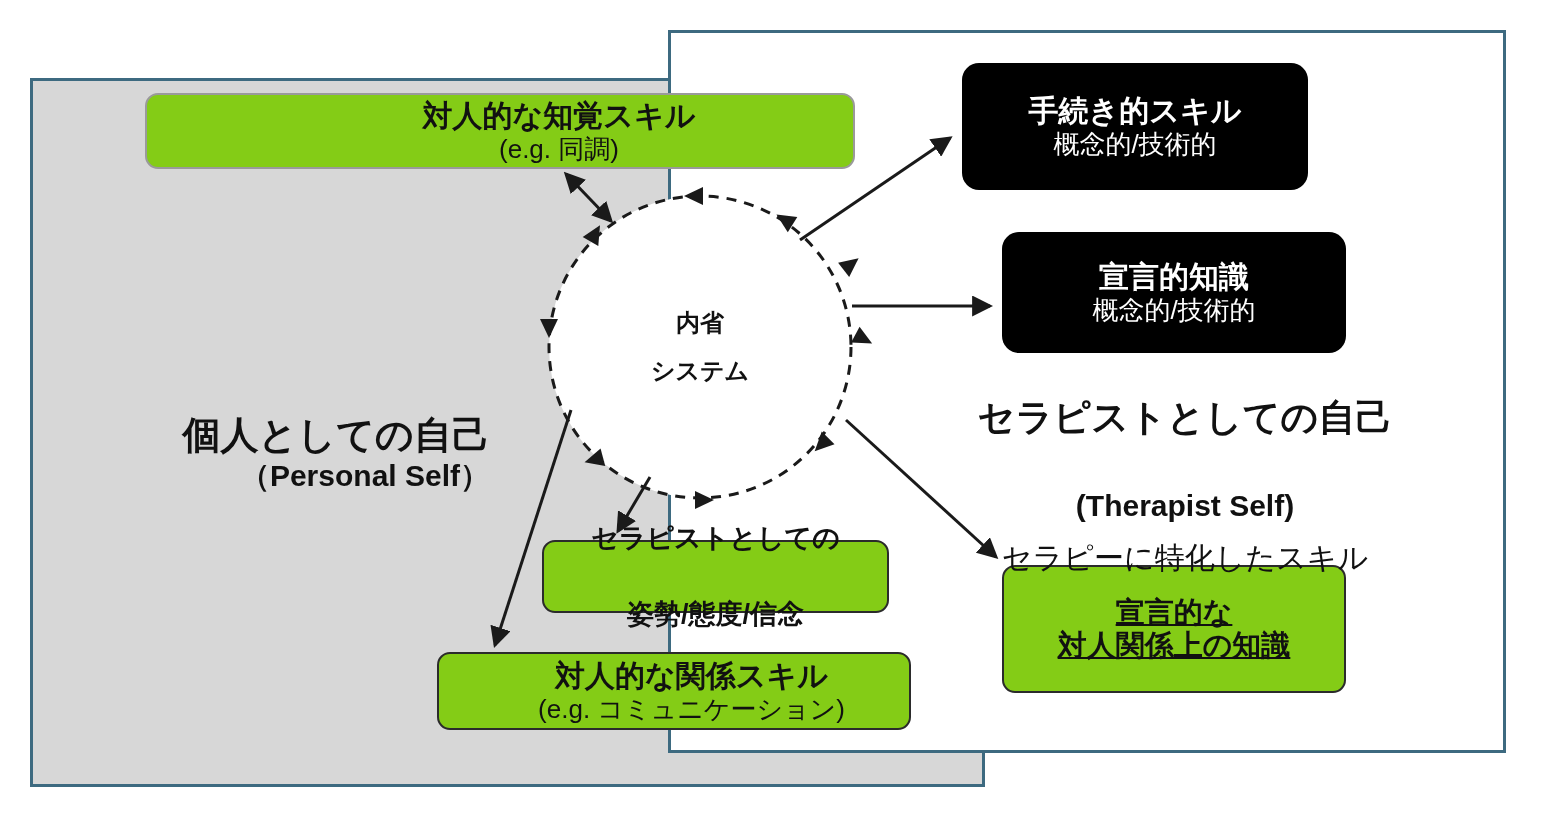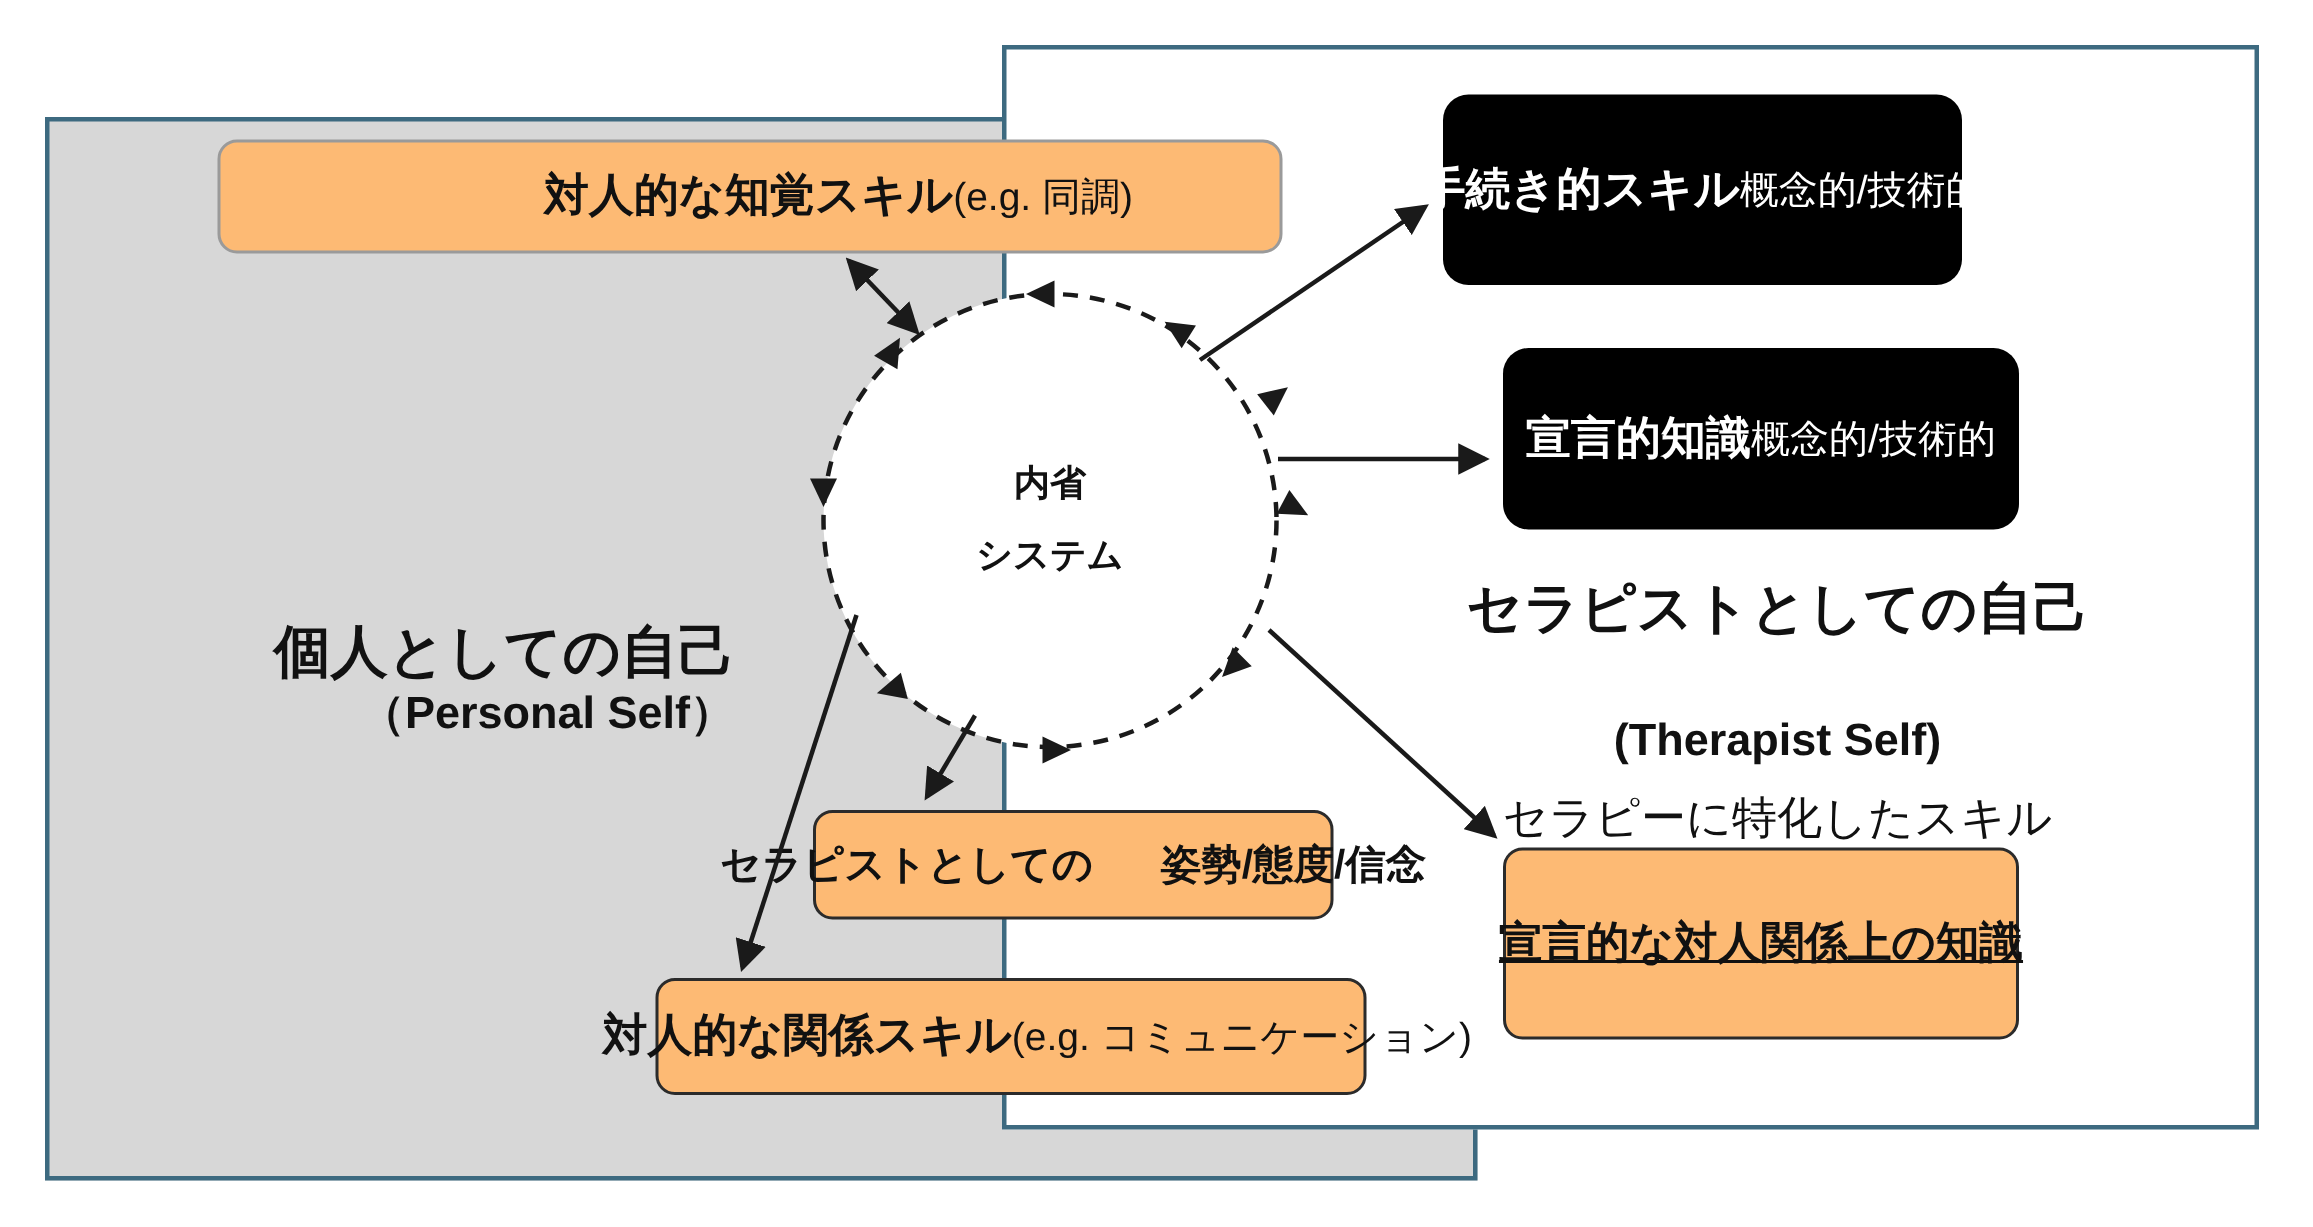--- a/index.html
+++ b/index.html
@@ -5,39 +5,39 @@
   html,body{margin:0;padding:0;background:#ffffff;}
   #stage{
     position:relative;width:1542px;height:818px;background:#ffffff;overflow:hidden;
     font-family:"Liberation Sans","DejaVu Sans",sans-serif;color:#111;
   }
   .abs{position:absolute;box-sizing:border-box;}
   
   #personal-frame{left:30px;top:78px;width:955px;height:709px;background:#d7d7d7;border:3px solid #3d6a80;z-index:1;}
   #therapist-frame{left:668px;top:30px;width:838px;height:723px;background:#ffffff;border:3px solid #3d6a80;z-index:2;}
   
-  .wbox{background:#fdba74;border:2px solid #2b2b2b;border-radius:13px;z-index:3;
-        display:flex;justify-content:center;align-items:center;text-align:center;}
+  .wbox{background:#84cc16;border:2px solid #2b2b2b;border-radius:13px;z-index:3;
+        display:flex;flex-direction:column;justify-content:center;align-items:center;text-align:center;}
   .bbox{background:#000000;border-radius:17px;color:#ffffff;z-index:3;
-        display:flex;flex-direction:row;justify-content:center;align-items:center;text-align:center;}
+        display:flex;flex-direction:column;justify-content:center;align-items:center;text-align:center;}
   .l1{font-weight:bold;font-size:30px;line-height:36px;white-space:nowrap;}
   .l2{font-weight:normal;font-size:26px;line-height:31px;white-space:nowrap;}
   .l2b{font-weight:bold;font-size:29px;line-height:33px;white-space:nowrap;}
   #box-perceptual{left:145px;top:93px;width:710px;height:76px;border-color:#9a9a9a;padding-left:118px;}
   #box-procedural{left:962px;top:63px;width:346px;height:127px;}
   #box-declarative{left:1002px;top:232px;width:344px;height:121px;}
   #box-decl-interpersonal{left:1002px;top:565px;width:344px;height:128px;text-decoration:underline;}
   #box-stance{left:542px;top:540px;width:347px;height:73px;gap:45px;}
   #box-stance .l2b{font-size:27px;line-height:31px;}
   #box-relational{left:437px;top:652px;width:474px;height:78px;padding-left:35px;}
   
   #personal-label{left:50px;top:412px;width:440px;text-align:right;z-index:3;}
   #personal-label .t1{font-weight:bold;font-size:38px;line-height:46px;white-space:nowrap;}
   #personal-label .t2{font-weight:bold;font-size:30px;line-height:36px;white-space:nowrap;}
-  #therapist-label{left:950px;top:384px;width:470px;text-align:center;z-index:3;}
+  #therapist-label{left:950px;top:396px;width:470px;text-align:center;z-index:3;}
   #therapist-label .t1{font-weight:bold;font-size:37px;line-height:44px;white-space:nowrap;}
   #therapist-label .t2{font-weight:bold;font-size:30px;line-height:36px;white-space:nowrap;margin-top:48px;}
   #therapist-label .t3{font-weight:normal;font-size:30px;line-height:36px;margin-top:16px;white-space:nowrap;}
   
   #circle-label{left:548px;top:195px;width:304px;height:304px;z-index:5;
     display:flex;flex-direction:column;justify-content:center;align-items:center;text-align:center;}
   #circle-label .c1{font-weight:bold;font-size:24px;line-height:48px;white-space:nowrap;}
   #arrows{position:absolute;left:0;top:0;z-index:4;pointer-events:none;}
 </style>
 </head>

